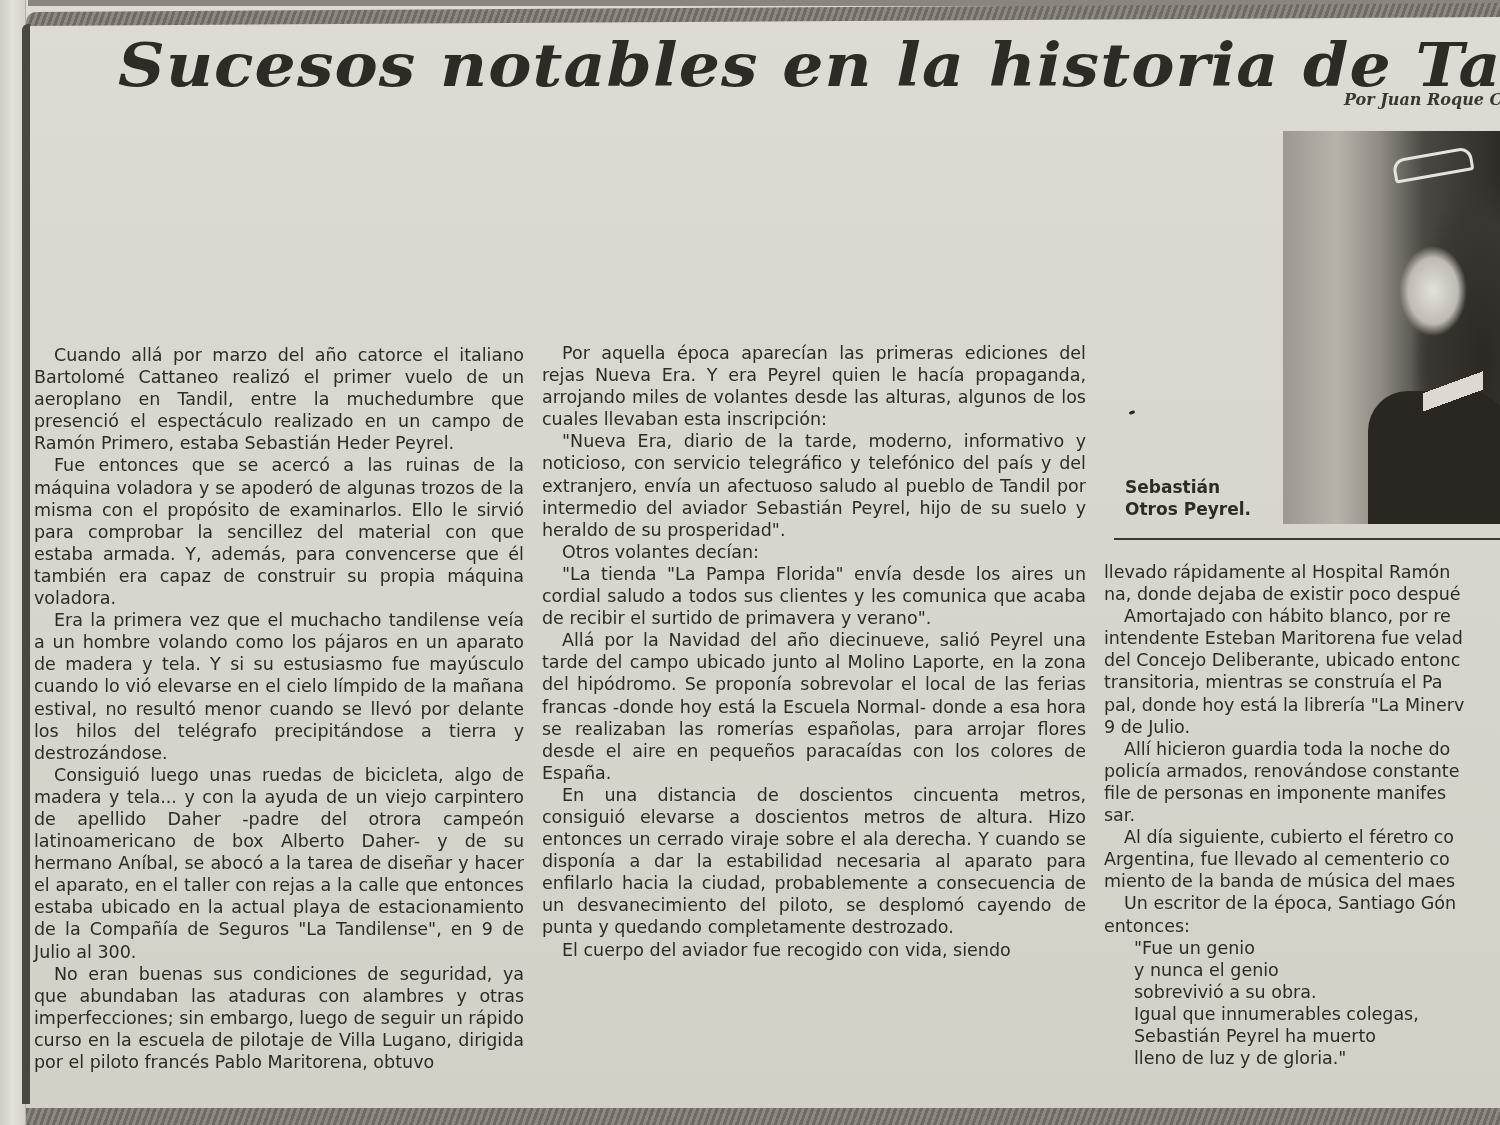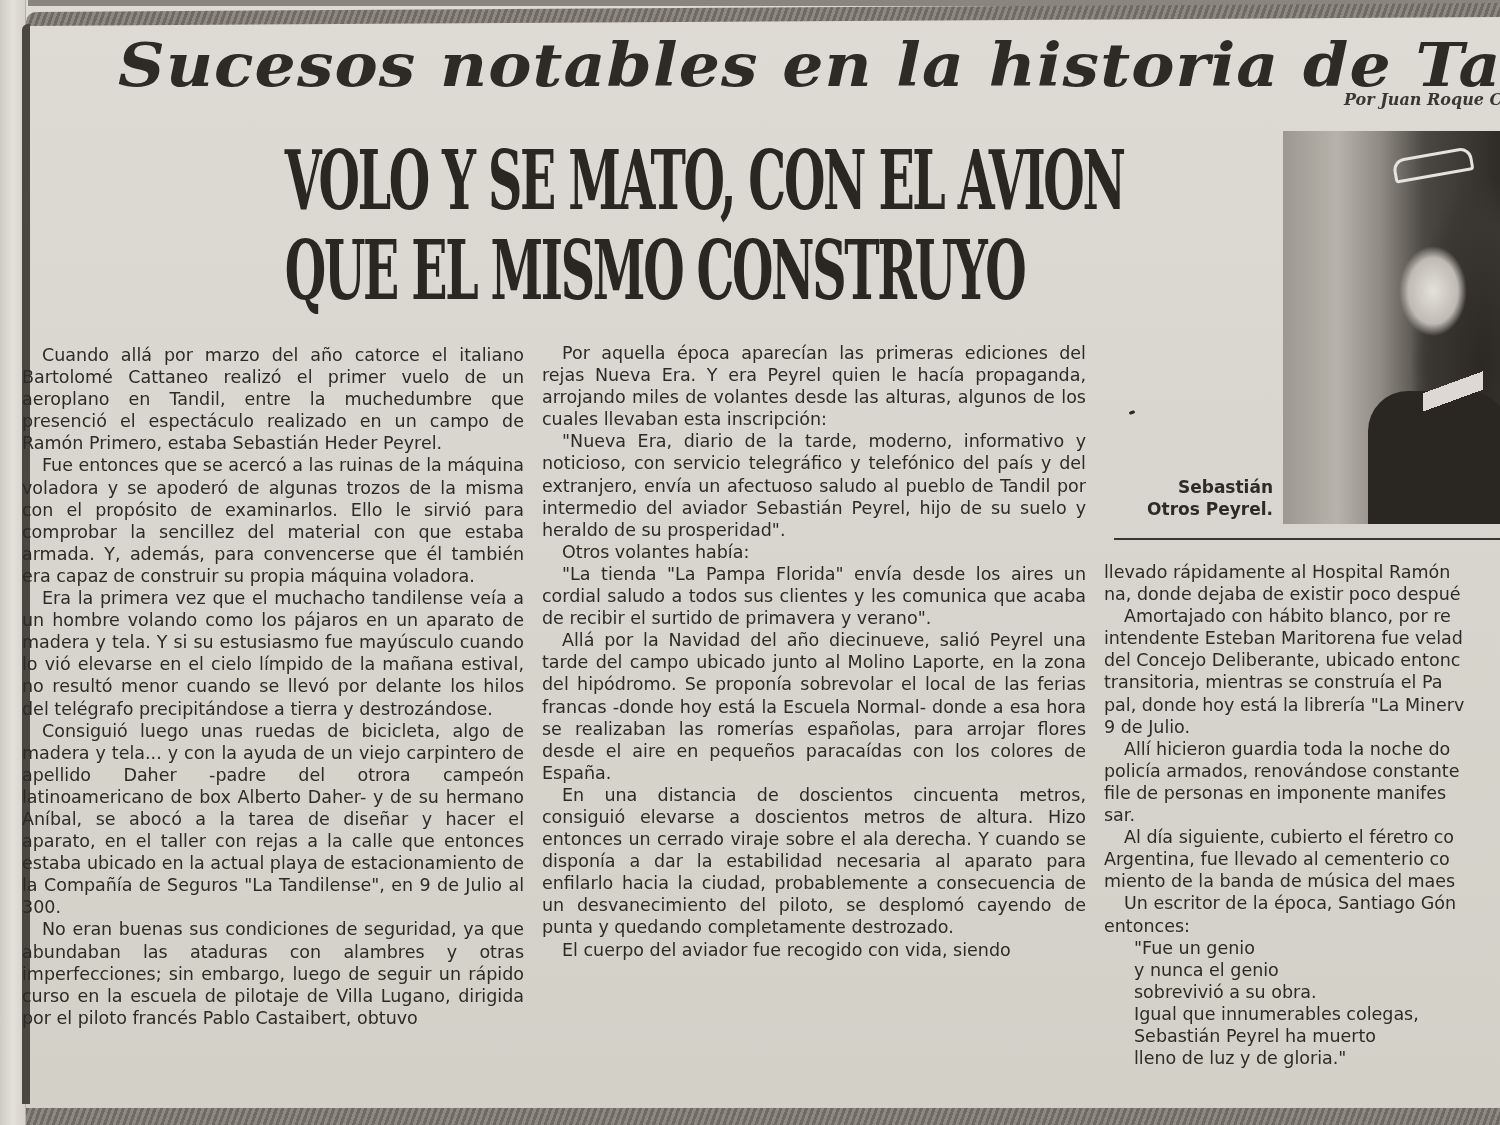--- a/index.html
+++ b/index.html
@@ -64,21 +64,21 @@
     }
     .col {
       position: absolute;
       font-family: "DejaVu Sans", sans-serif;
       font-size: 17.5px; line-height: 22.1px;
       color: #2e2a25;
       text-align: justify;
     }
     .col p { text-indent: 20px; margin: 0; }
     .col p.noindent { text-indent: 0; }
-    .col-1 { left: 22px; top: 344px; width: 502px; }
+    .col-1 { left: 22px; top: 344px; width: 502px; padding-left: 12px; }
     .col-2 { left: 542px; top: 342px; width: 544px; }
     .col-3 { left: 1104px; top: 561px; width: 410px; white-space: nowrap; text-align: left; overflow: hidden; }
     .col-3 p { white-space: nowrap; }
     .poem { padding-left: 30px; }
     .poem span { display: block; white-space: nowrap; }
     .photo {
       position: absolute; left: 1283px; top: 131px; width: 217px; height: 393px;
       background:
         radial-gradient(ellipse 45px 60px at 150px 160px, #e4e1db 0%, #bfbbb4 55%, transparent 75%),
         radial-gradient(ellipse 90px 230px at 200px 230px, #2c2925 0%, #3a3631 60%, transparent 80%),
@@ -95,21 +95,21 @@
       background: linear-gradient(160deg, transparent 35%, #ddd9d2 35%, #ddd9d2 55%, transparent 55%);
     }
     .photo .body {
       position: absolute; left: 85px; top: 260px; width: 140px; height: 140px;
       background: #2a2723;
       border-radius: 40px 40px 0 0;
     }
     .caption {
       position: absolute; left: 1125px; top: 476px; width: 148px;
       font-family: "DejaVu Sans", sans-serif; font-weight: bold;
-      font-size: 17px; line-height: 22px; color: #2e2a25; text-align: right;
+      font-size: 17px; line-height: 22px; color: #2e2a25; text-align: left;
     }
     .rule {
       position: absolute; left: 1114px; top: 538px; width: 386px; height: 2px;
       background: #3a3631;
     }
     .speck {
       position: absolute; left: 1129px; top: 411px; width: 6px; height: 3px;
       background: #2a2622; border-radius: 2px; transform: rotate(-20deg);
     }
   </style>
@@ -119,37 +119,33 @@
 <div class="page">
   <div class="left-margin"></div>
   <div class="top-strip"></div>
   <div class="frame-top"></div>
   <div class="frame-left"></div>
   <div class="frame-bottom"></div>
 
   <div class="section-title">Sucesos notables en la historia de Tandil</div>
   <div class="byline">Por Juan Roque C</div>
 
-  <div class="headline-wrap">
-    <span class="headline-line">VOLO Y SE MATO, CON EL AVION</span>
-    <span class="headline-line">QUE EL MISMO CONSTRUYO</span>
-  </div>
 
   <div class="col col-1">
     <p>Cuando allá por marzo del año catorce el italiano Bartolomé Cattaneo realizó el primer vuelo de un aeroplano en Tandil, entre la muchedumbre que presenció el espectáculo realizado en un campo de Ramón Primero, estaba Sebastián Heder Peyrel.</p>
     <p>Fue entonces que se acercó a las ruinas de la máquina voladora y se apoderó de algunas trozos de la misma con el propósito de examinarlos. Ello le sirvió para comprobar la sencillez del material con que estaba armada. Y, además, para convencerse que él también era capaz de construir su propia máquina voladora.</p>
     <p>Era la primera vez que el muchacho tandilense veía a un hombre volando como los pájaros en un aparato de madera y tela. Y si su estusiasmo fue mayúsculo cuando lo vió elevarse en el cielo límpido de la mañana estival, no resultó menor cuando se llevó por delante los hilos del telégrafo precipitándose a tierra y destrozándose.</p>
     <p>Consiguió luego unas ruedas de bicicleta, algo de madera y tela... y con la ayuda de un viejo carpintero de apellido Daher -padre del otrora campeón latinoamericano de box Alberto Daher- y de su hermano Aníbal, se abocó a la tarea de diseñar y hacer el aparato, en el taller con rejas a la calle que entonces estaba ubicado en la actual playa de estacionamiento de la Compañía de Seguros "La Tandilense", en 9 de Julio al 300.</p>
-    <p>No eran buenas sus condiciones de seguridad, ya que abundaban las ataduras con alambres y otras imperfecciones; sin embargo, luego de seguir un rápido curso en la escuela de pilotaje de Villa Lugano, dirigida por el piloto francés Pablo Castaibert, obtuvo</p>
+    <p>No eran buenas sus condiciones de seguridad, ya que abundaban las ataduras con alambres y otras imperfecciones; sin embargo, luego de seguir un rápido curso en la escuela de pilotaje de Villa Lugano, dirigida por el piloto francés Pablo Maritorena, obtuvo</p>
   </div>
 
   <div class="col col-2">
     <p>Por aquella época aparecían las primeras ediciones del rejas Nueva Era. Y era Peyrel quien le hacía propaganda, arrojando miles de volantes desde las alturas, algunos de los cuales llevaban esta inscripción:</p>
     <p>"Nueva Era, diario de la tarde, moderno, informativo y noticioso, con servicio telegráfico y telefónico del país y del extranjero, envía un afectuoso saludo al pueblo de Tandil por intermedio del aviador Sebastián Peyrel, hijo de su suelo y heraldo de su prosperidad".</p>
-    <p>Otros volantes había:</p>
+    <p>Otros volantes decían:</p>
     <p>"La tienda "La Pampa Florida" envía desde los aires un cordial saludo a todos sus clientes y les comunica que acaba de recibir el surtido de primavera y verano".</p>
     <p>Allá por la Navidad del año diecinueve, salió Peyrel una tarde del campo ubicado junto al Molino Laporte, en la zona del hipódromo. Se proponía sobrevolar el local de las ferias francas -donde hoy está la Escuela Normal- donde a esa hora se realizaban las romerías españolas, para arrojar flores desde el aire en pequeños paracaídas con los colores de España.</p>
     <p>En una distancia de doscientos cincuenta metros, consiguió elevarse a doscientos metros de altura. Hizo entonces un cerrado viraje sobre el ala derecha. Y cuando se disponía a dar la estabilidad necesaria al aparato para enfilarlo hacia la ciudad, probablemente a consecuencia de un desvanecimiento del piloto, se desplomó cayendo de punta y quedando completamente destrozado.</p>
     <p>El cuerpo del aviador fue recogido con vida, siendo</p>
   </div>
 
   <div class="photo">
     <div class="goggles"></div>
     <div class="body"></div>
     <div class="collar"></div>

